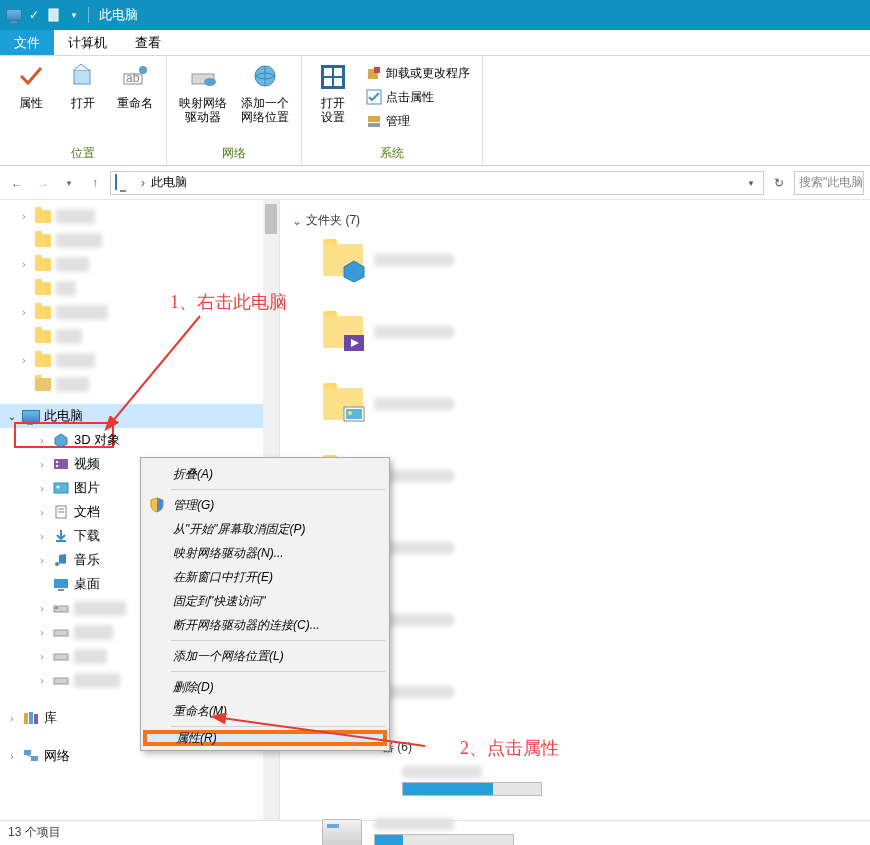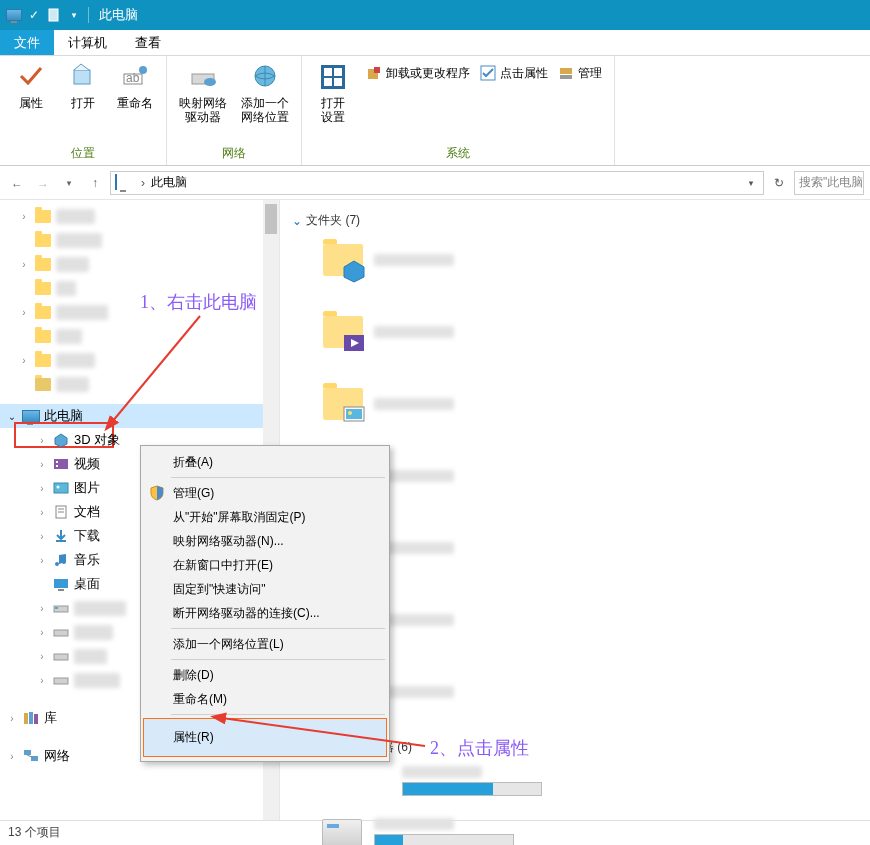--- a/index.html
+++ b/index.html
@@ -16,21 +16,21 @@
 .tabbar .tab { padding: 11px 14px; display: flex; align-items: center; cursor: default; font-size: 13px; }
 .tabbar .tab.active { background: #1a9fd9; color: #fff; }
 
 
 .ribbon { height: 110px; background: #fff; border-bottom: 1px solid #ccc; display: flex; }
 .ribbon-group { border-right: 1px solid #e0e0e0; padding: 4px 8px 2px 8px; display: flex; flex-direction: column; }
 .ribbon-group .items { display: flex; gap: 6px; flex: 1; align-items: flex-start; }
 .ribbon-btn-lg { display: flex; flex-direction: column; align-items: center; width: 46px; padding-top: 2px; cursor: default; }
 .ribbon-btn-lg .ico { width: 32px; height: 32px; display: flex; align-items: flex-start; justify-content: center; }
 .ribbon-btn-lg .lbl { font-size: 12px; text-align: center; margin-top: 2px; line-height: 14px; }
-.ribbon-small-col { display: flex; flex-direction: row; gap: 2px; padding-top: 2px; }
+.ribbon-small-col { display: flex; flex-direction: column; gap: 2px; padding-top: 2px; }
 .ribbon-btn-sm { display: flex; align-items: center; gap: 4px; height: 22px; padding: 0 4px; cursor: default; }
 .ribbon-btn-sm .ico { width: 16px; height: 16px; display: flex; align-items: center; justify-content: center; }
 .ribbon-group .grplabel { text-align: center; color: #4d7c0f; font-size: 12px; height: 18px; }
 
 
 .addrbar { height: 34px; display: flex; align-items: center; padding: 4px 6px; gap: 4px; border-bottom: 1px solid #e6e6e6; }
 .navbtn { width: 22px; height: 22px; display: flex; align-items: center; justify-content: center; color: #666; cursor: default; }
 .navbtn.disabled { color: #bbb; }
 .addrbox { flex: 1; border: 1px solid #ccc; height: 24px; display: flex; align-items: center; padding: 0 4px; }
 .addrbox .pcicon { width: 16px; height: 16px; margin-right: 4px; }
@@ -69,26 +69,26 @@
 .drive-item { display:flex; align-items:center; gap:12px; width: 240px; margin-left:30px; margin-bottom: 18px; }
 .drive-ico { width:40px; height:28px; background:linear-gradient(#f0f0f0,#d0d0d0); border:1px solid #bbb; border-radius:2px; position:relative; }
 .drive-ico:after { content:""; position:absolute; left:4px; top:4px; width:12px; height:4px; background:#6aa9e0; }
 .drive-bar { width:140px; height:14px; background:#e6e6e6; border:1px solid #bbb; margin-top:2px; }
 .drive-fill { height:100%; background:#26a0da; }
 .blurlbl { width:80px; height:12px; background:#e2e2e2; filter:blur(2px); border-radius:2px; }
 
 
 .ctxmenu { position:absolute; background:#f2f2f2; border:1px solid #a8a8a8; box-shadow: 3px 3px 6px rgba(0,0,0,0.25); padding: 4px 2px; z-index: 50; }
 .ctx-item { display:flex; align-items:center; height:24px; padding: 0 24px 0 30px; gap:8px; position:relative; font-size:13px; cursor:default; }
-.ctx-item.hover { background:#d8eaf9; border:1px solid #f97316; padding: 0 23px 0 29px; height:39px; }
+.ctx-item.hover { background:#d8eaf9; border:4px solid #f97316; padding: 0 23px 0 29px; height:16px; }
 .ctx-sep { height:1px; background:#d0d0d0; margin: 3px 2px 3px 28px; }
 .ctx-ico { position:absolute; left:6px; width:16px; height:16px; display:flex;align-items:center;justify-content:center; }
 
 
-.anno { position:absolute; color:#8b5cf6; font-size:18px; font-family: "SimSun", serif; pointer-events:none; z-index:60; }
+.anno { position:absolute; color:#ef4444; font-size:18px; font-family: "SimSun", serif; pointer-events:none; z-index:60;margin-left:30px; }
 .arrow-svg { position:absolute; pointer-events:none; z-index:55; }
 
 
 .statusbar { height: 24px; border-top:1px solid #e0e0e0; display:flex; align-items:center; padding:0 8px; color:#444; }
 
 
 .pc-mon { width:16px; height:12px; border:1px solid #2a7ab0; background:linear-gradient(#6bb8e8,#3a8dc0); position:relative; }
 .pc-mon:after { content:""; position:absolute; left:4px; bottom:-3px; width:6px; height:2px; background:#888; }
 </style>
 </head>
@@ -561,21 +561,21 @@
             <div class="drive-bar">
               <div class="drive-fill" style="width:20%"></div>
             </div>
           </div>
       </div>
 
     </div>
   </div>
 </div>
 
-<div class="ctxmenu" style="left:140px; top:445px; width:250px;">
+<div class="ctxmenu" style="left:140px; top:457px; width:250px;font-style:italic;">
   <div class="ctx-item">
       <span>折叠(A)</span>
     </div>
   <div class="ctx-sep"></div>
   <div class="ctx-item">
       <span class="ctx-ico">
         <svg width="16" height="16">
           <path d="M8 1 L14 3 L14 8 Q14 13 8 15 Q2 13 2 8 L2 3 Z" fill="#ffc040" stroke="#c89020"></path>
           <path d="M8 1 L14 3 L14 8 Q14 13 8 15 L8 1" fill="#4a8ad0"></path>
         </svg>

